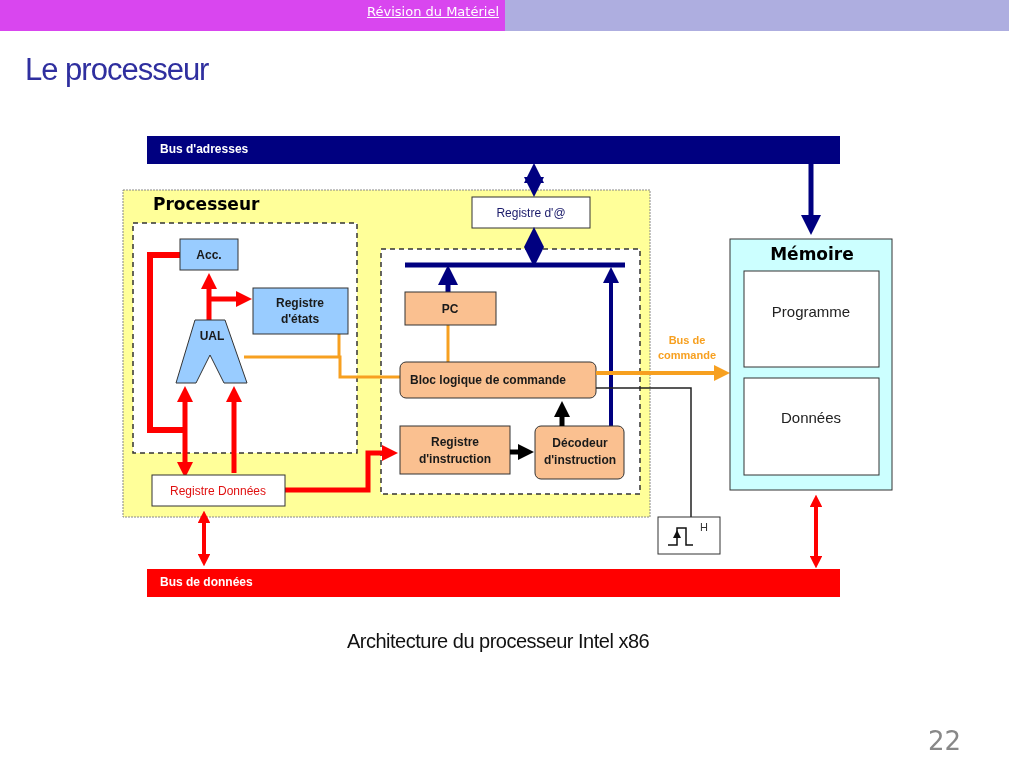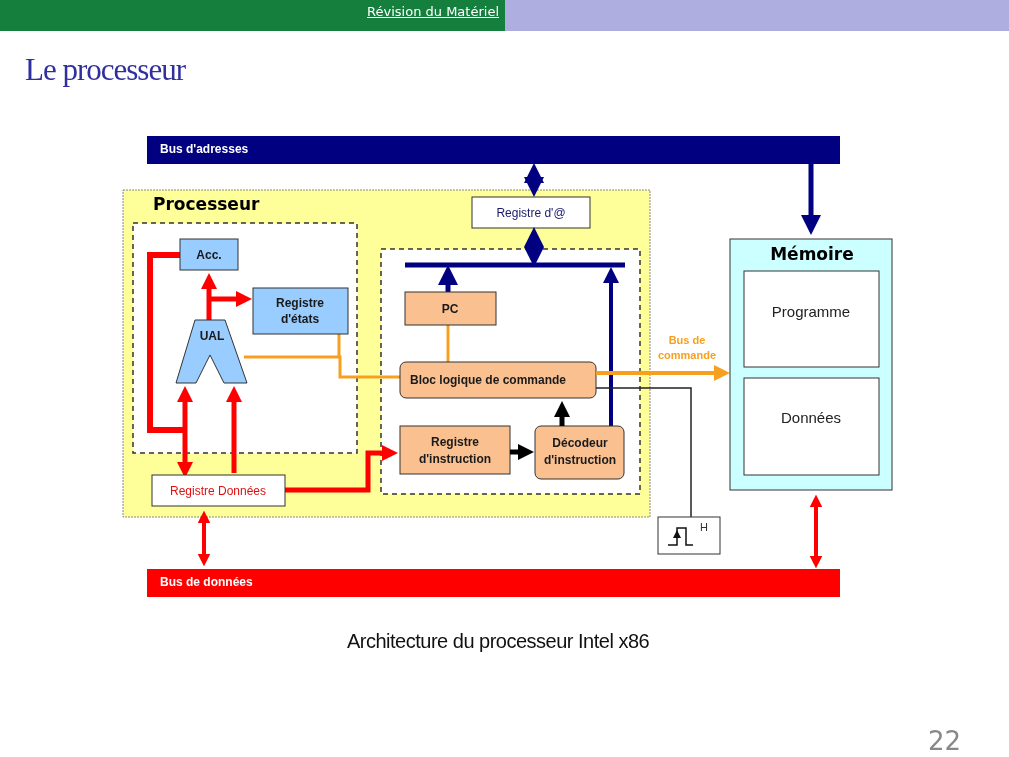--- a/index.html
+++ b/index.html
@@ -1,20 +1,20 @@
 <!DOCTYPE html>
 <html><head>
 <meta charset="utf-8">
 <style>
   html, body { margin: 0; padding: 0; background: #ffffff; }
   body { width: 1009px; height: 757px; position: relative; overflow: hidden; font-family: "Liberation Sans", sans-serif; }
-  .topbar-left { position: absolute; left: 0; top: 0; width: 505px; height: 31px; background: #15803d; }
+  .topbar-left { position: absolute; left: 0; top: 0; width: 505px; height: 31px; background: #d946ef; }
   .topbar-right { position: absolute; left: 505px; top: 0; width: 504px; height: 31px; background: #aeaee0; }
   .section-link { position: absolute; right: 6px; top: 4px; color: #ffffff; font-family: "DejaVu Sans", sans-serif; font-size: 13px; text-decoration: underline; }
-  .slide-title { position: absolute; left: 25px; top: 52px; margin: 0; font-family: Liberation Serif, serif; font-weight: normal; font-size: 31px; color: #2f2f9f; letter-spacing: -1px; }
+  .slide-title { position: absolute; left: 25px; top: 52px; margin: 0; font-family: Liberation Sans, sans-serif; font-weight: normal; font-size: 31px; color: #2f2f9f; letter-spacing: -1px; }
   .diagram { position: absolute; left: 0; top: 0; width: 1009px; height: 757px; }
   .caption { position: absolute; left: 347px; top: 630px; font-size: 20px; color: #111111; letter-spacing: -0.5px; }
   .page-number { position: absolute; right: 48px; top: 700px; font-family: "DejaVu Sans", sans-serif; font-size: 26px; color: #888888; margin-top: 26px; }
 </style>
 </head>
 <body>
 
 <div class="topbar-left">
   <span class="section-link">Révision du Matériel</span>
 </div>

